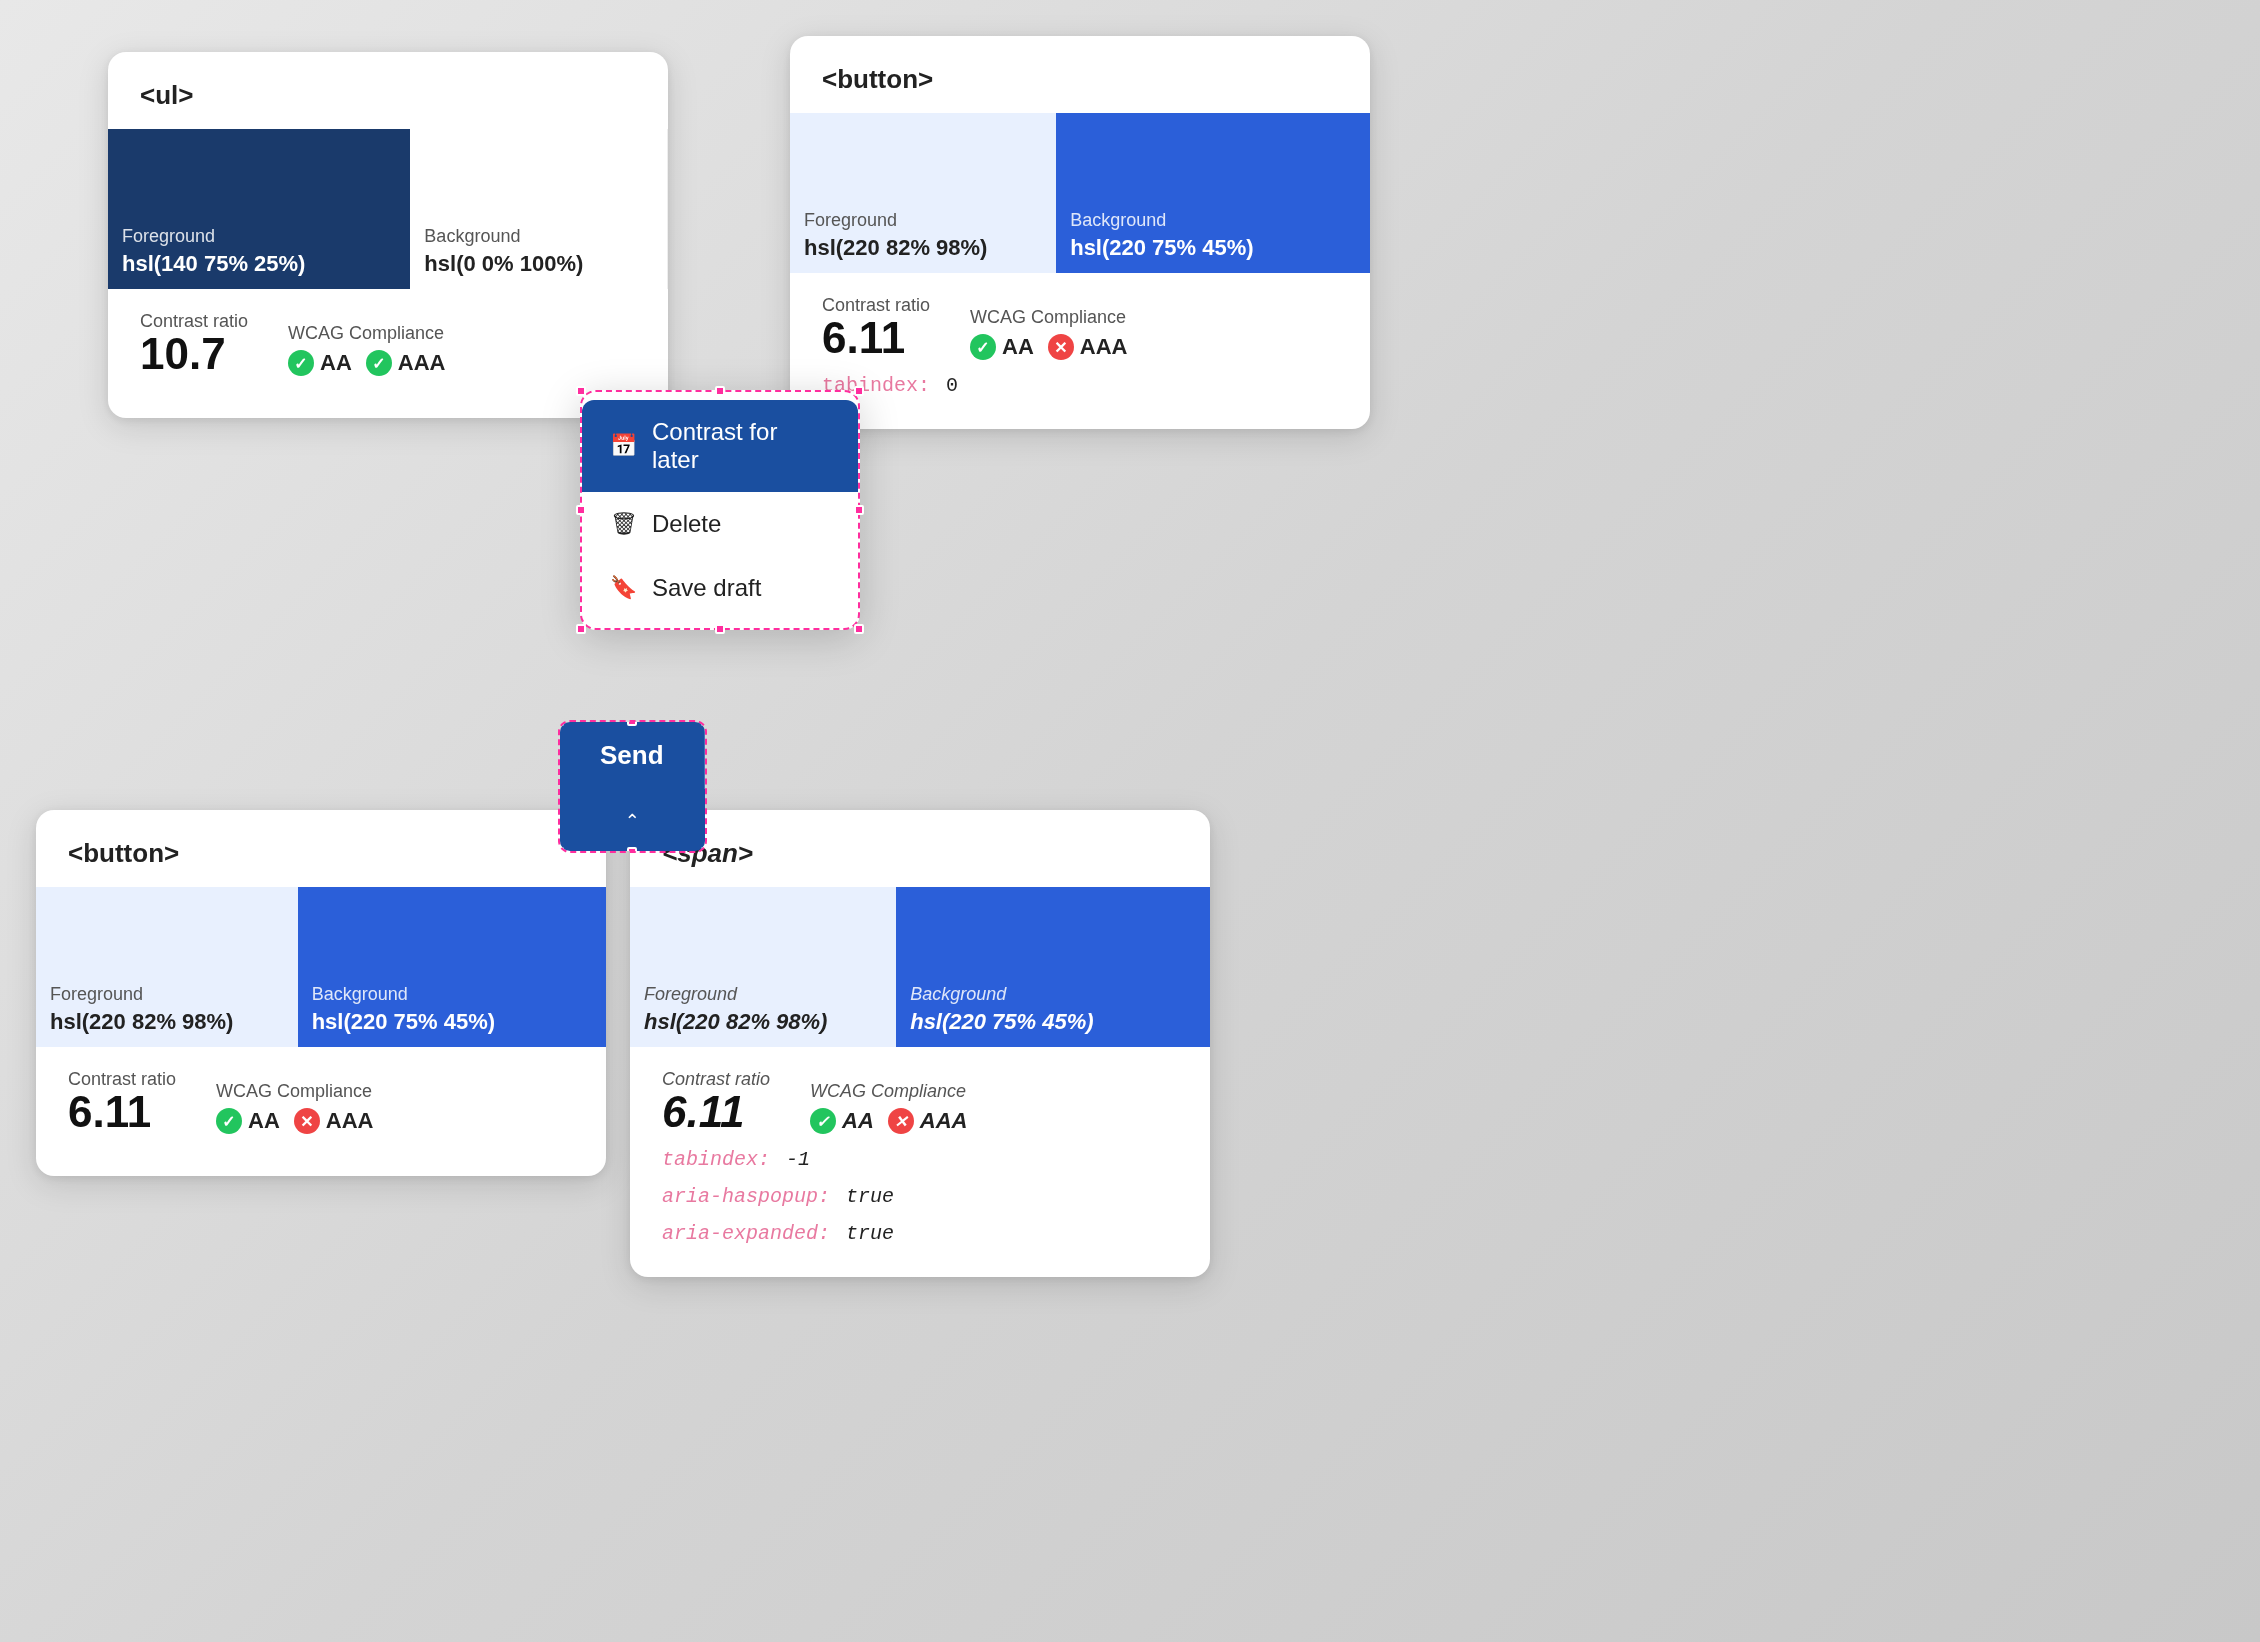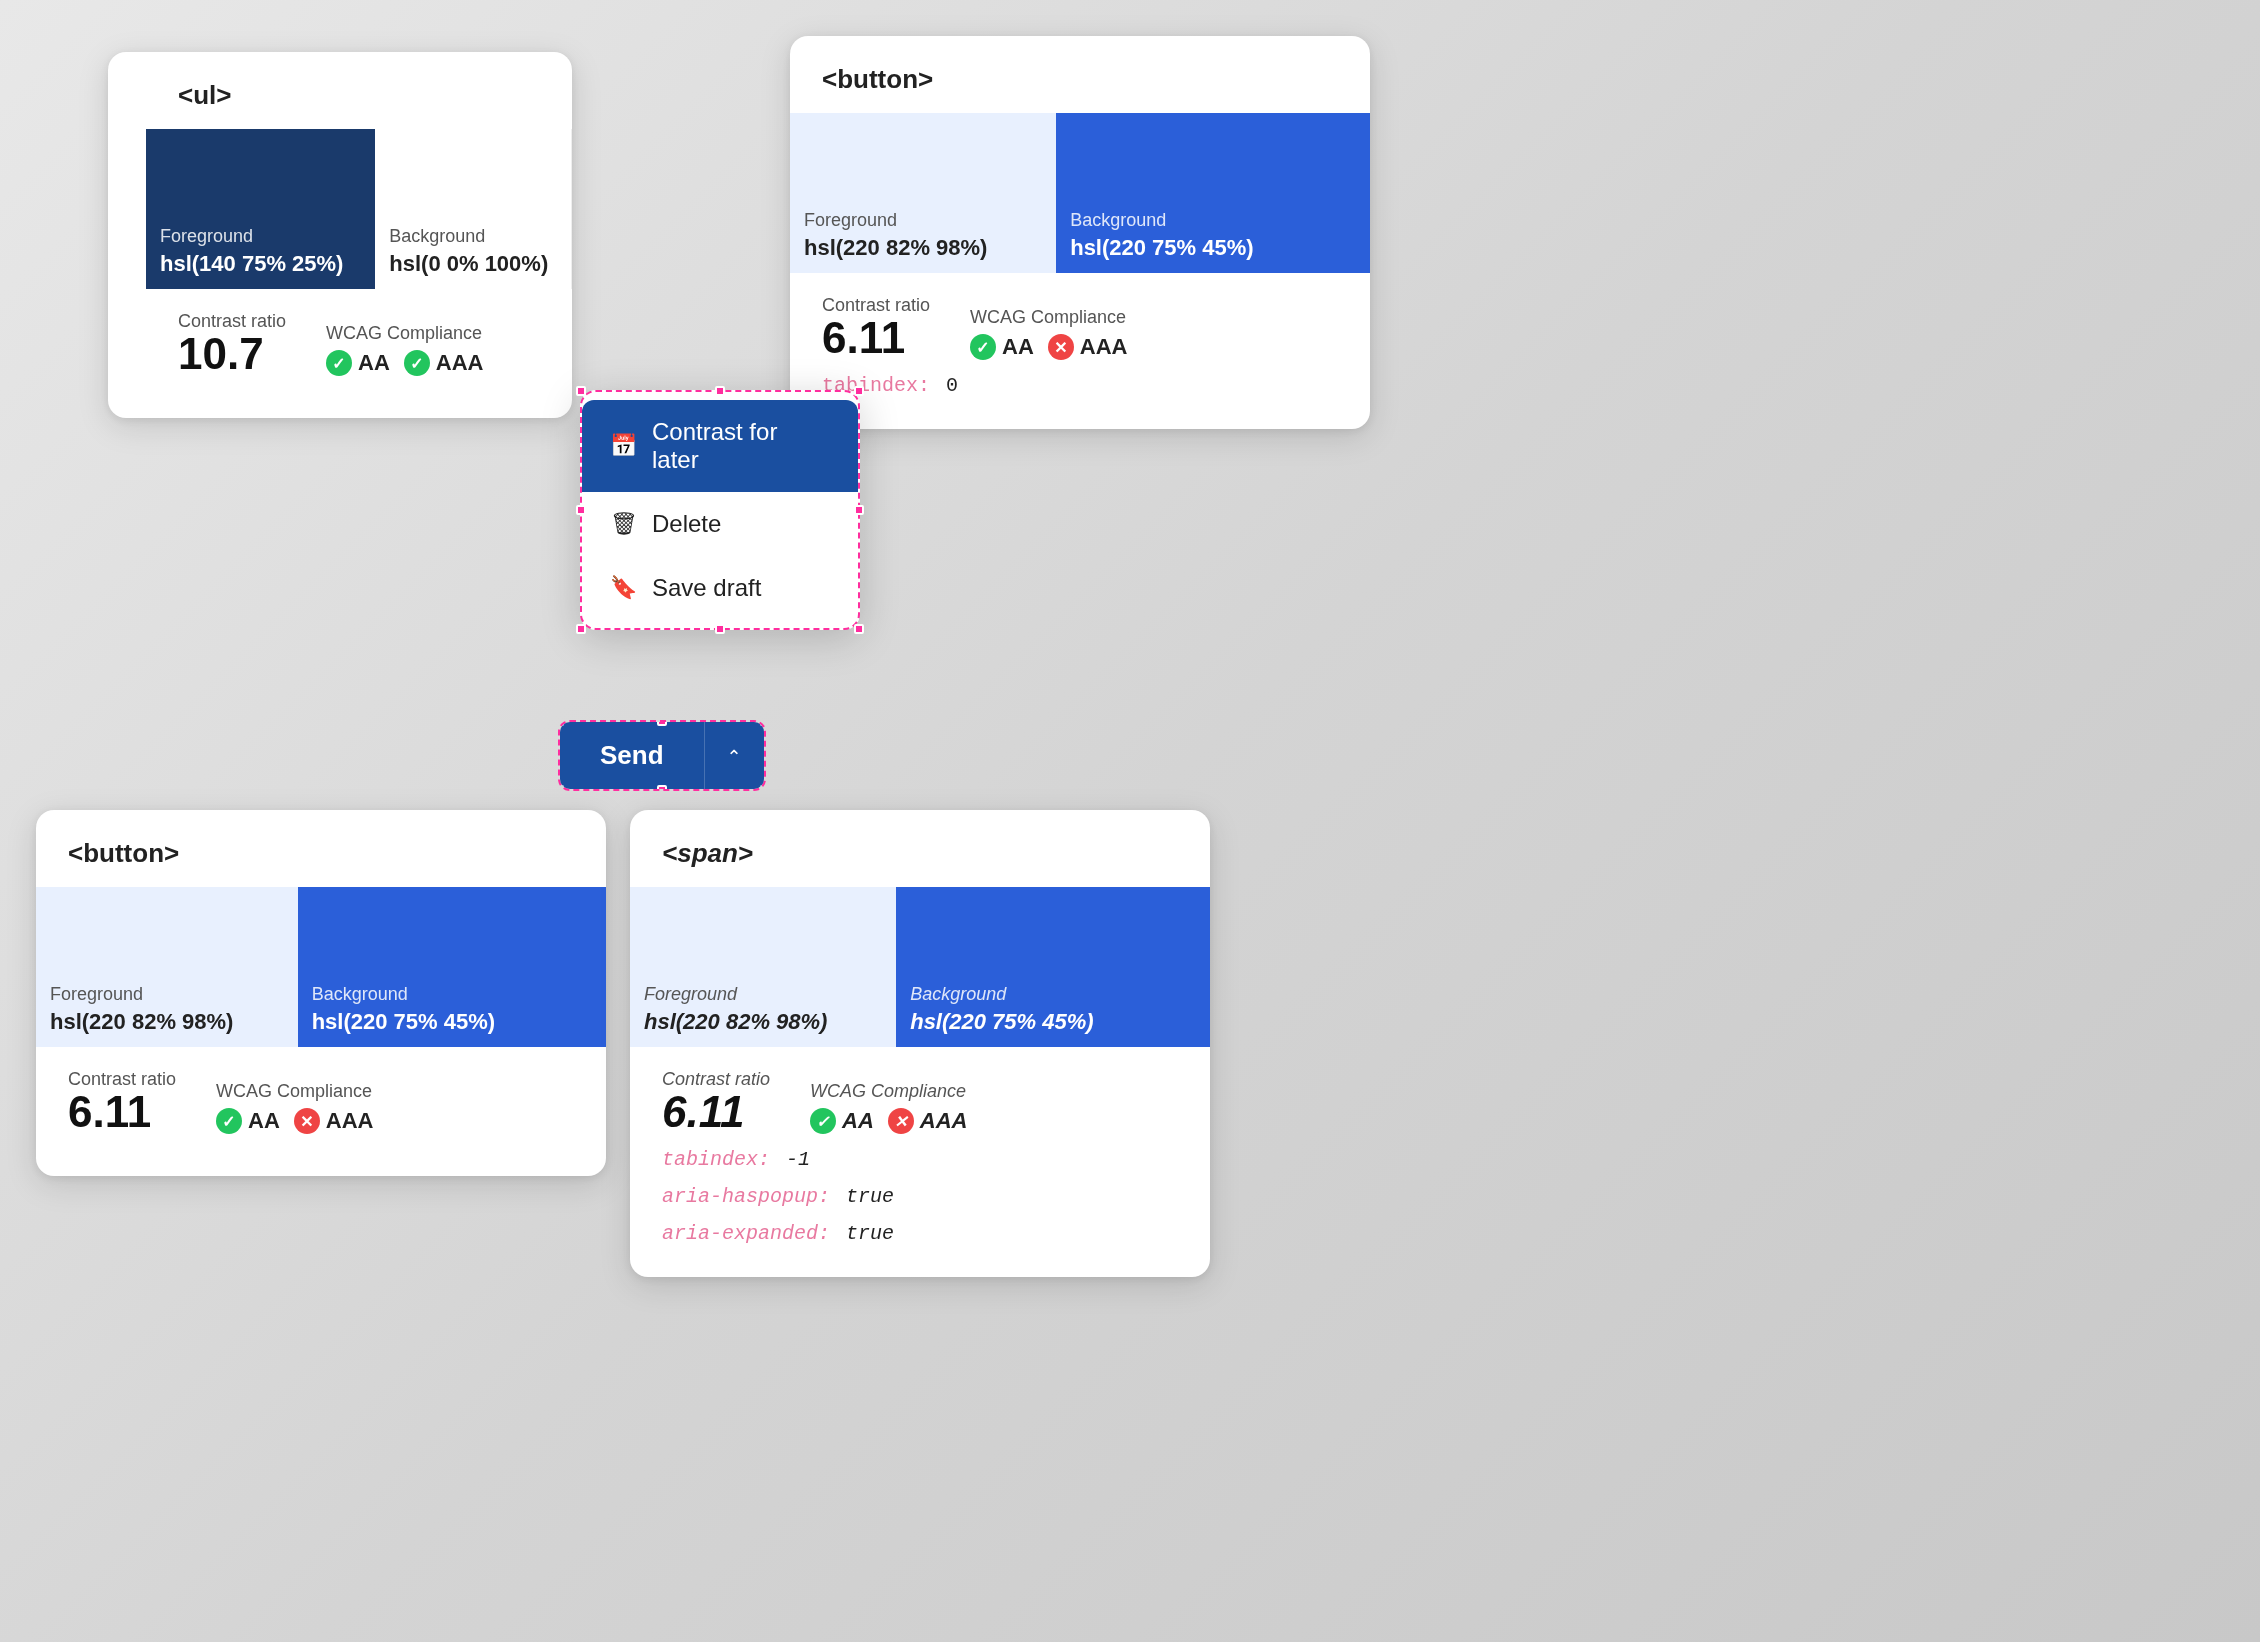--- a/index.html
+++ b/index.html
@@ -219,22 +219,21 @@
       background: #ff2d9e;
       border: 2px solid #fff;
       border-radius: 2px;
       z-index: 200;
     }
 
     
     .card-ul {
       left: 108px;
       top: 52px;
-      width: 464px;
-      padding-left: 38px;
+      width: 560px;
     }
 
     
     .card-btn-top {
       left: 790px;
       top: 36px;
       width: 580px;
     }
 
     
@@ -255,20 +254,21 @@
     
     .dropdown-pos {
       left: 570px;
       top: 380px;
     }
 
     
     .send-pos {
       left: 570px;
       top: 720px;
+      flex-direction: column;
     }
 
     .swatch-blue-dark {
       background: #1a3a6b;
     }
     .swatch-white {
       background: #ffffff;
       border-right: 1px solid #eee;
     }
 

